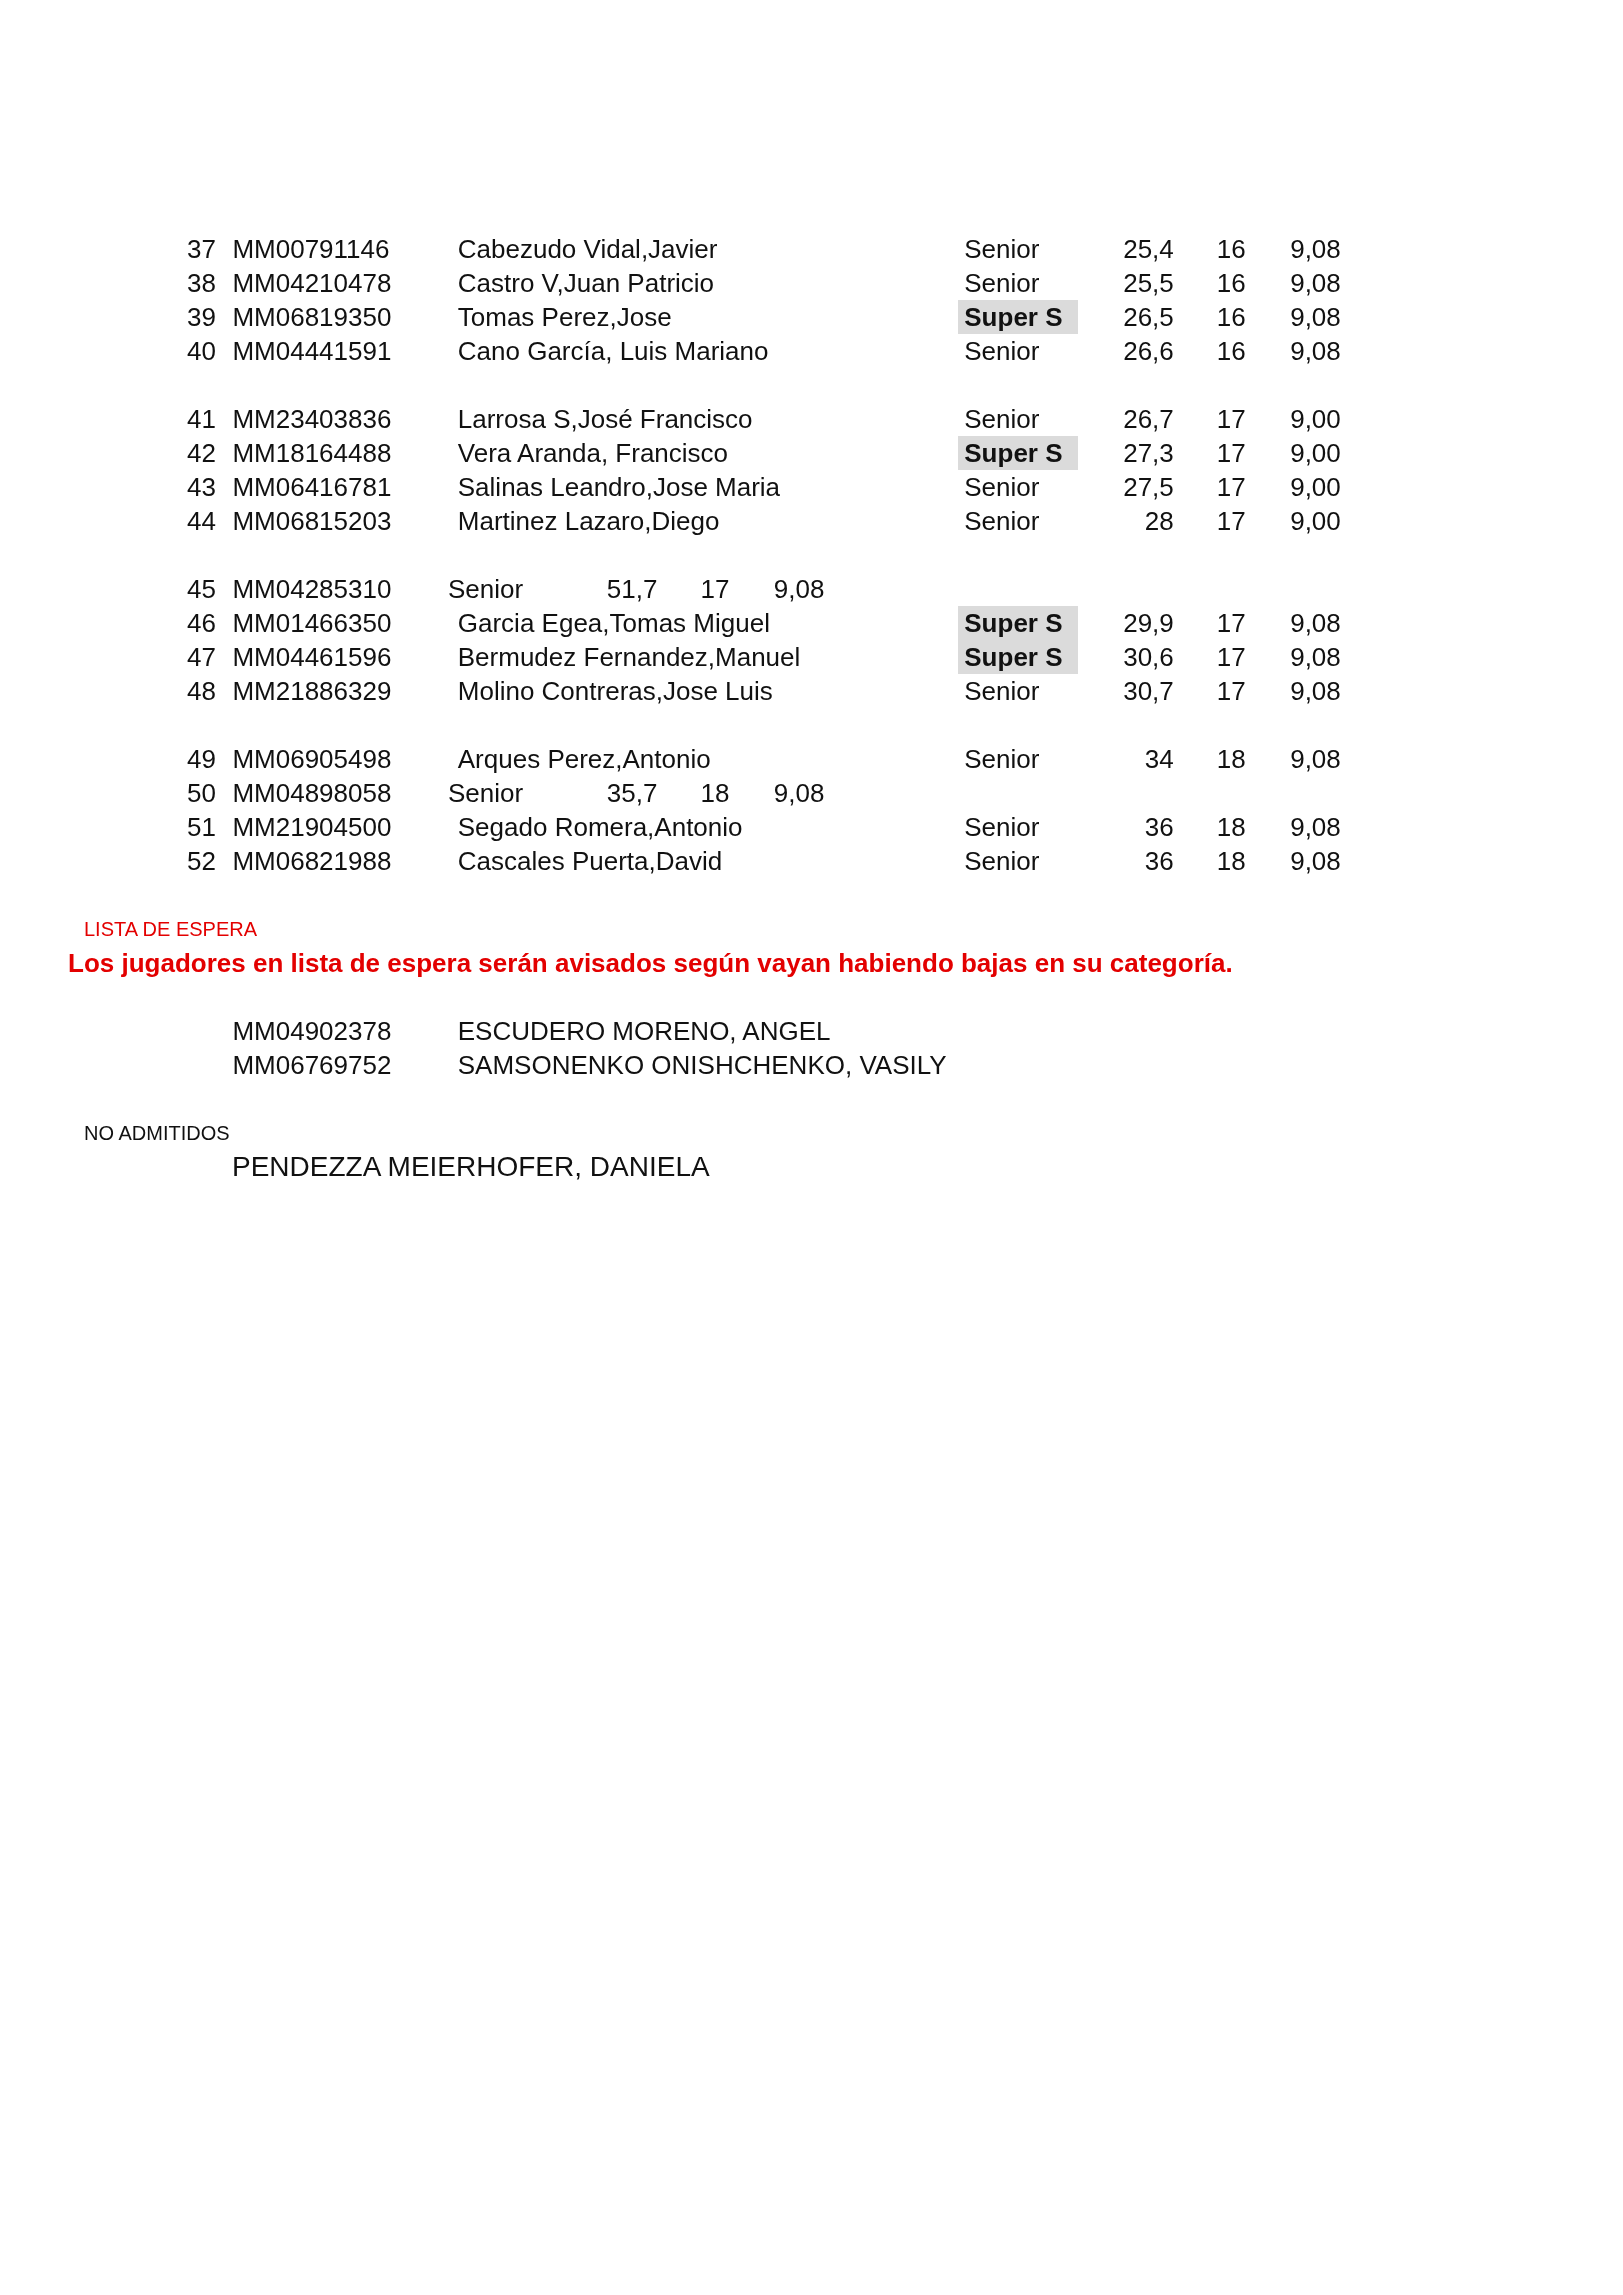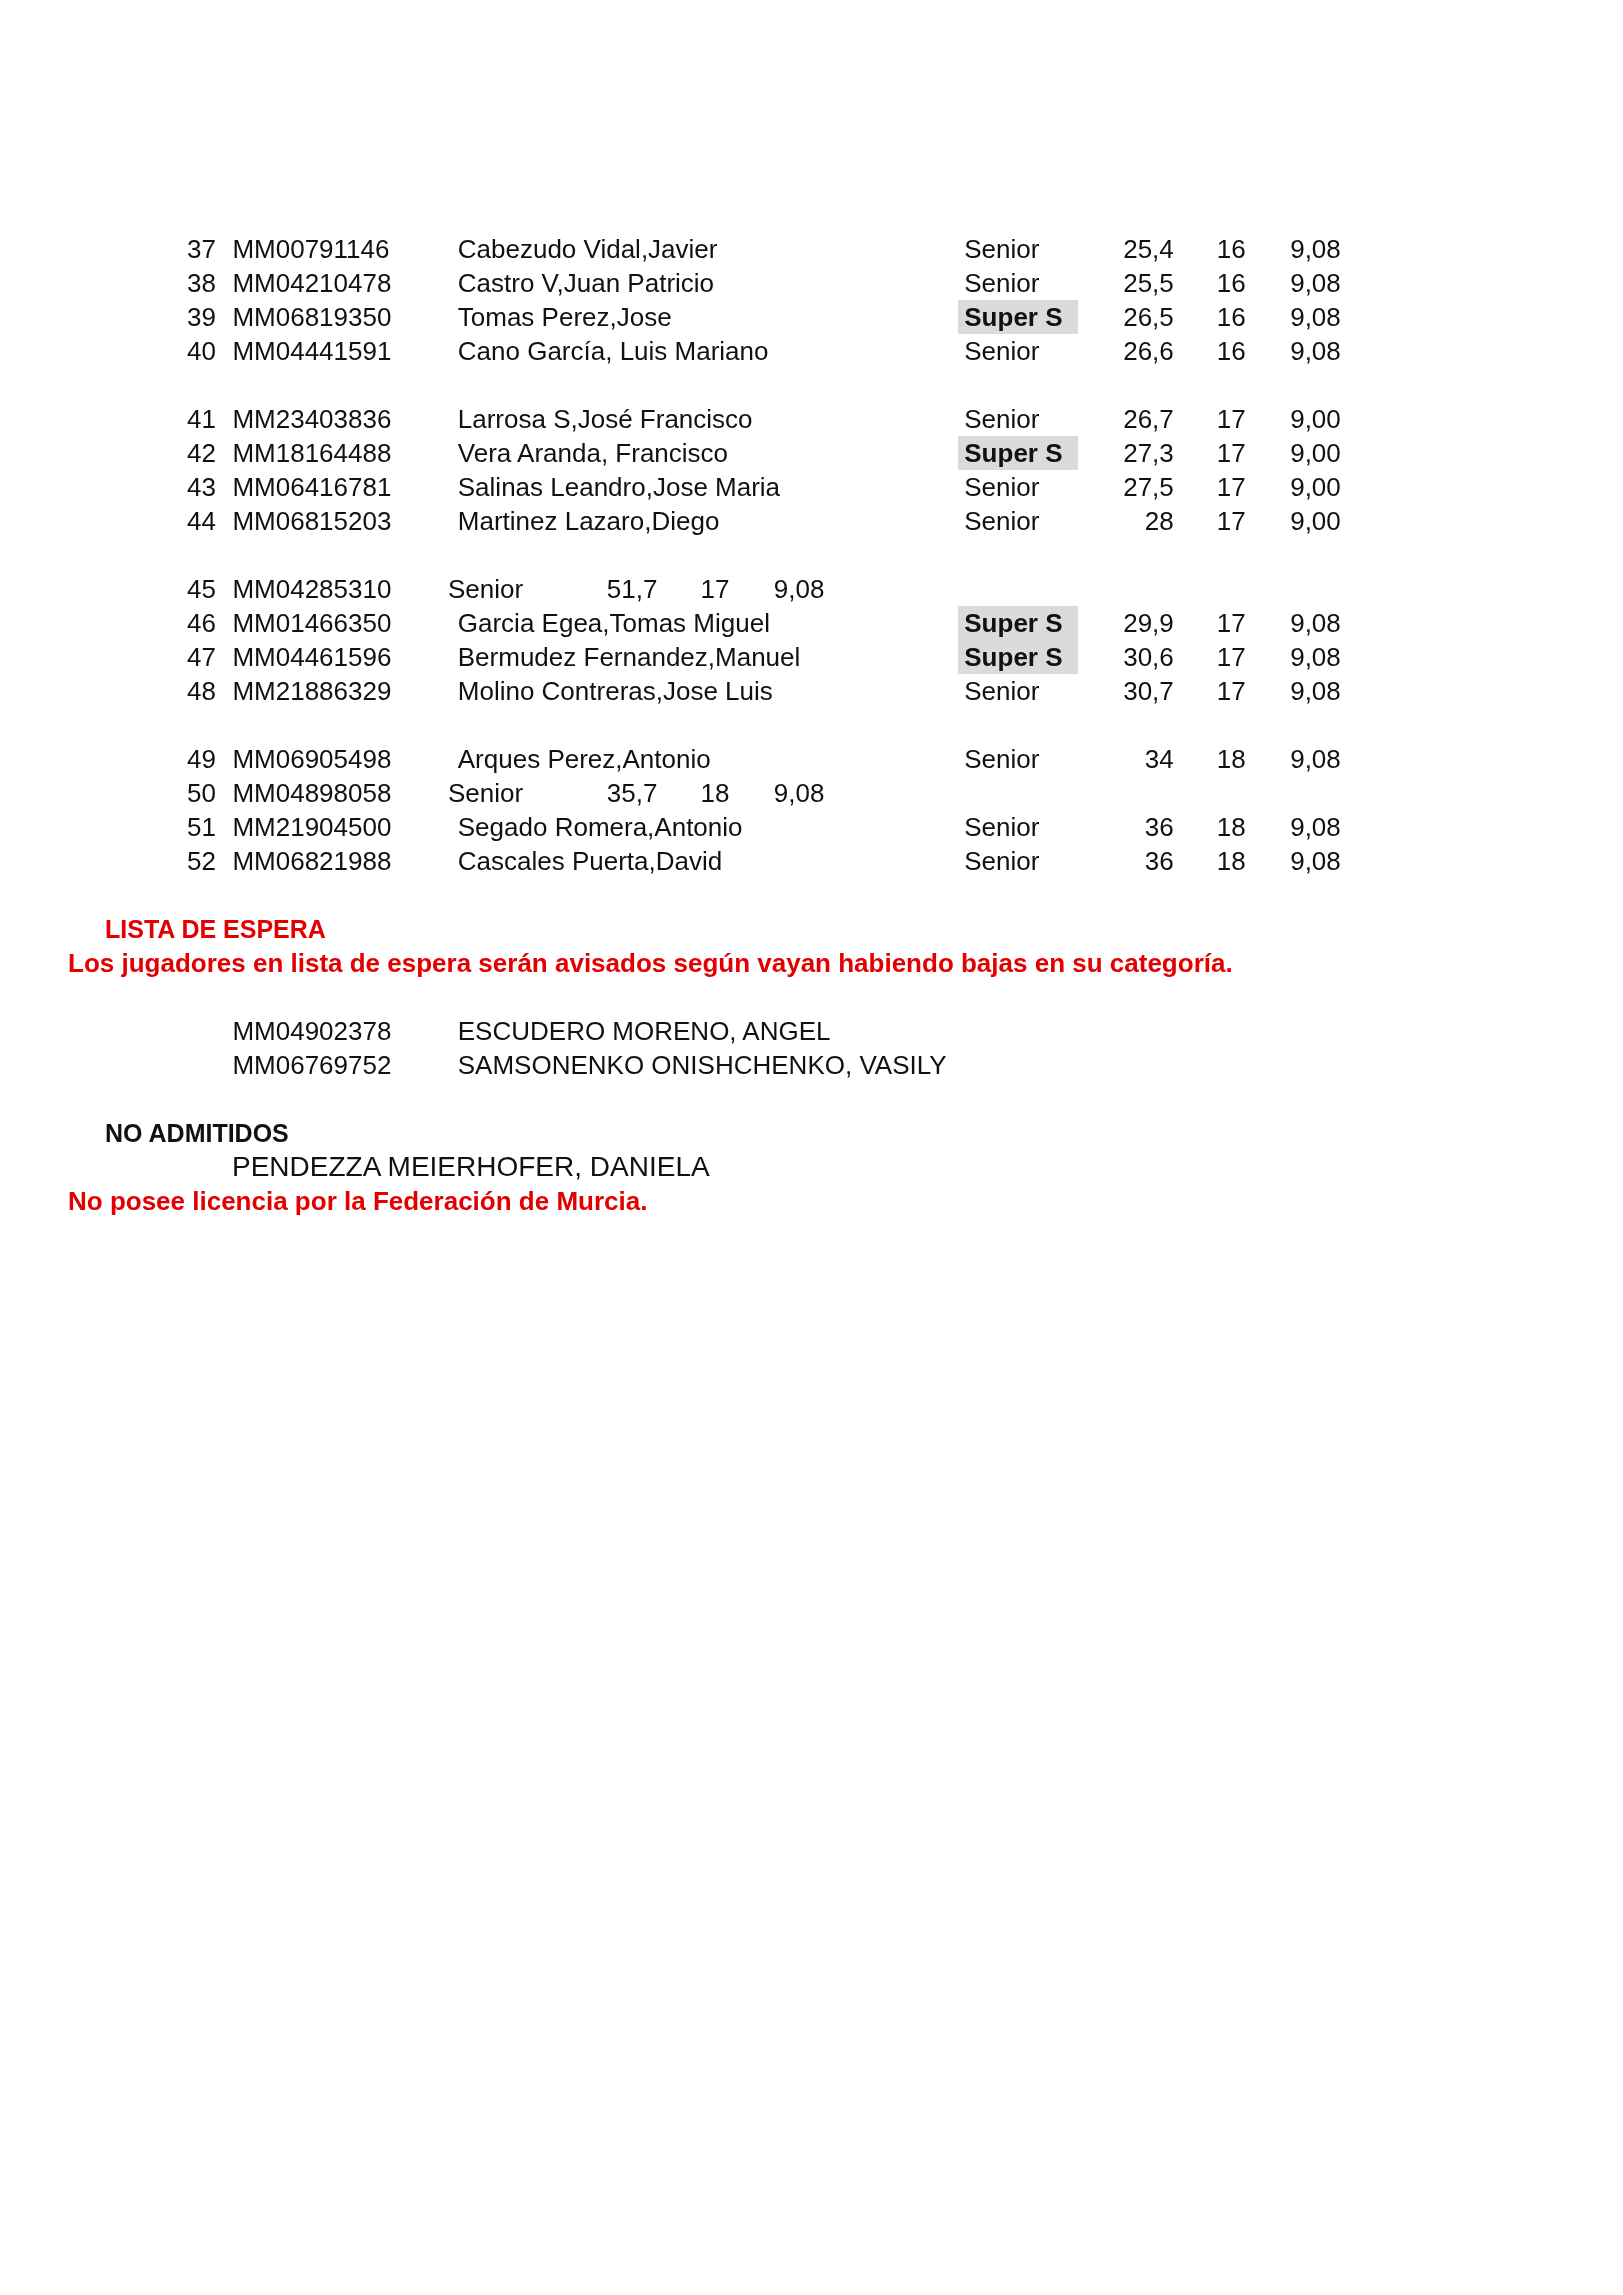--- a/index.html
+++ b/index.html
@@ -34,23 +34,23 @@
   .c-lic    { width: 209px; margin-left: 16.4px; }
   .c-name   { width: 500px; margin-left: 16.4px; }
   .c-cat    { width: 120px; padding-left: 6.5px; box-sizing: border-box; }
   .c-cat.hl { background: #dbdbdb; font-weight: bold; }
   .c-v1     { width: 96px; text-align: right; }
   .c-v2     { width: 72px; text-align: right; }
   .c-v3     { width: 95px; text-align: right; }
   .section-title {
     height: 34px;
     line-height: 34px;
-    padding-left: 105px;
-    font-size: 25px;
-    font-weight: bold;
+    padding-left: 84px;
+    font-size: 20px;
+    font-weight: normal;
   }
   .red { color: #e30000; }
   .note {
     height: 34px;
     line-height: 34px;
     padding-left: 68px;
     font-size: 26px;
     font-weight: bold;
   }
   .plain-row {
@@ -238,17 +238,16 @@
     <div class="spacer"></div>
 
     <div class="section-title">NO ADMITIDOS</div>
 
     <div id="not-admitted">
         <div class="plain-row indent-lic">
     <span>PENDEZZA MEIERHOFER, DANIELA</span>
   </div>
       </div>
 
-    <div class="note red">No posee licencia por la Federación de Murcia.</div>
 
   </div>
 </div>
 
 
 </body></html>

